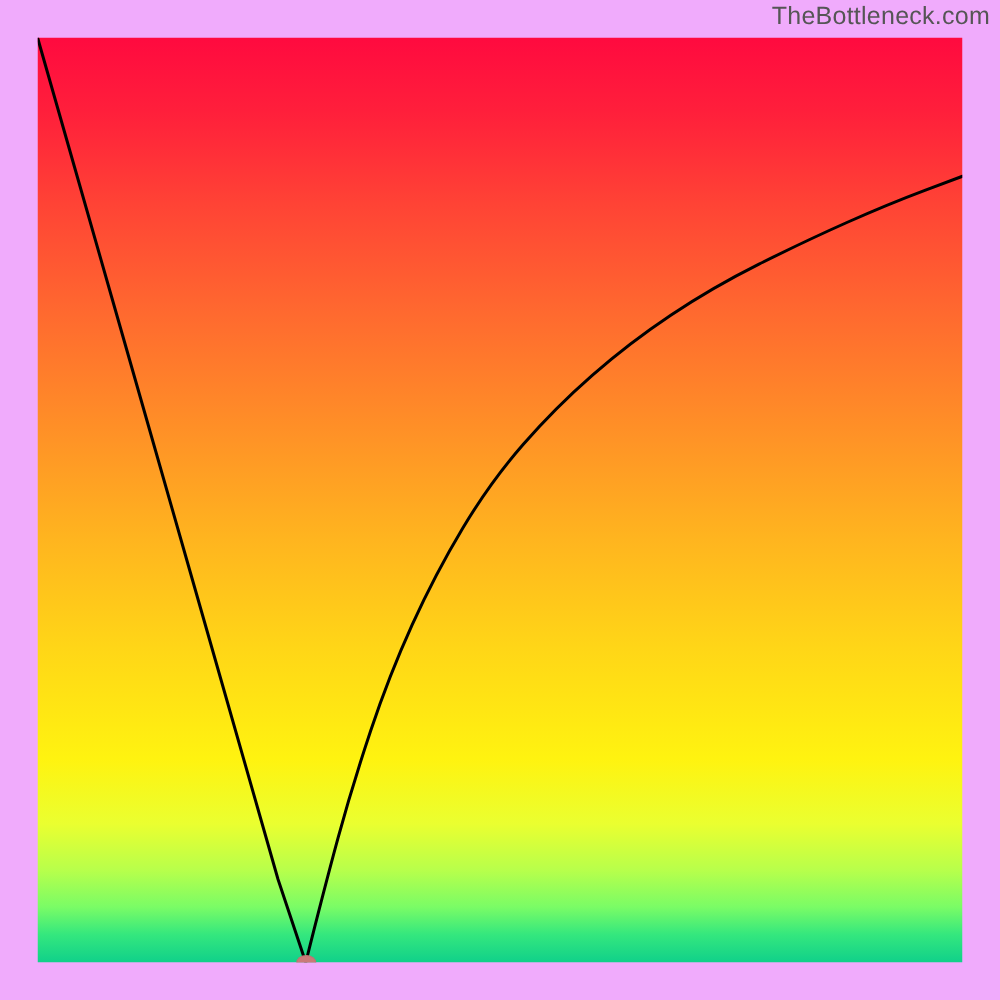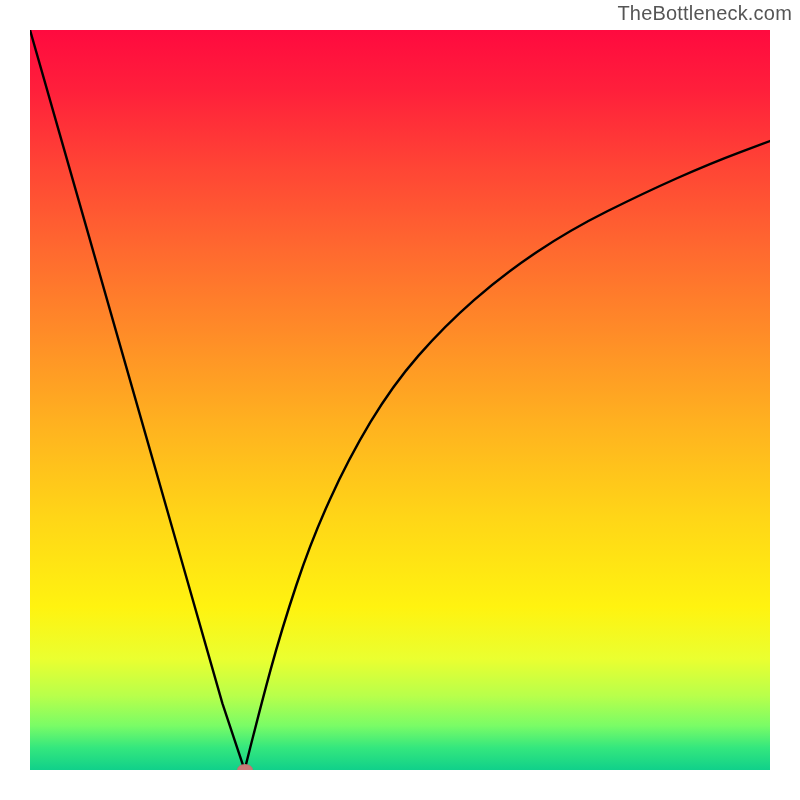--- a/index.html
+++ b/index.html
@@ -8,21 +8,21 @@
     width: 800px;
     height: 800px;
     overflow: hidden;
     font-family: Arial, Helvetica, sans-serif;
     background: #000;
   }
   .frame {
     position: relative;
     width: 800px;
     height: 800px;
-    background: #ffffff;
+    background: #f0abfc;
   }
   .watermark {
     position: absolute;
     top: 2px;
     right: 8px;
     color: #555;
     font-size: 20px;
     font-weight: 500;
     letter-spacing: 0.2px;
     z-index: 5;

